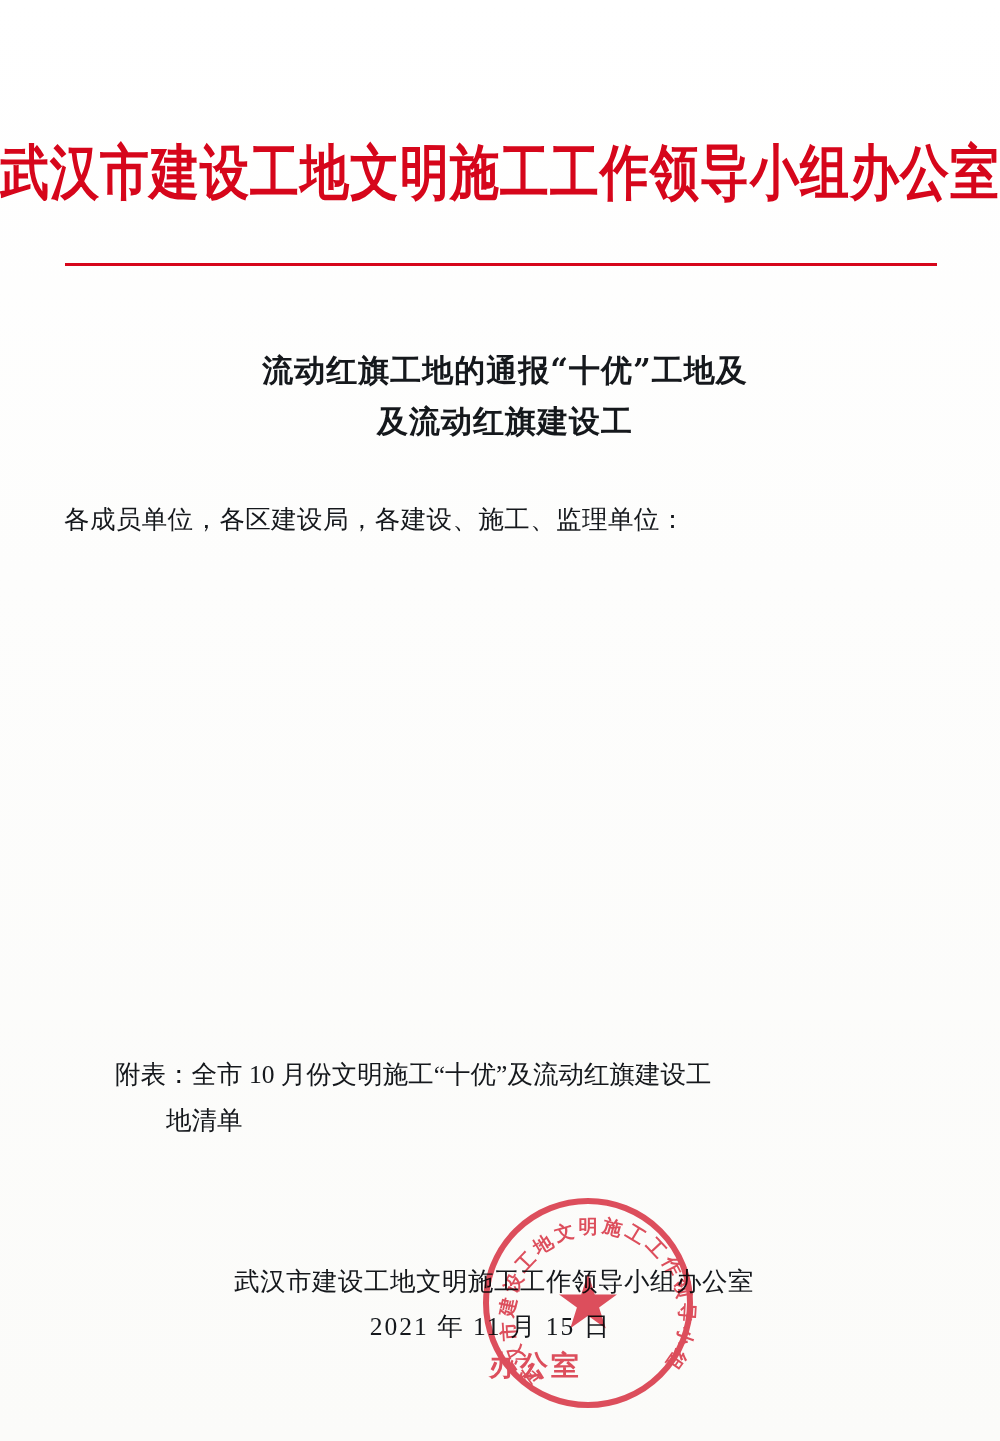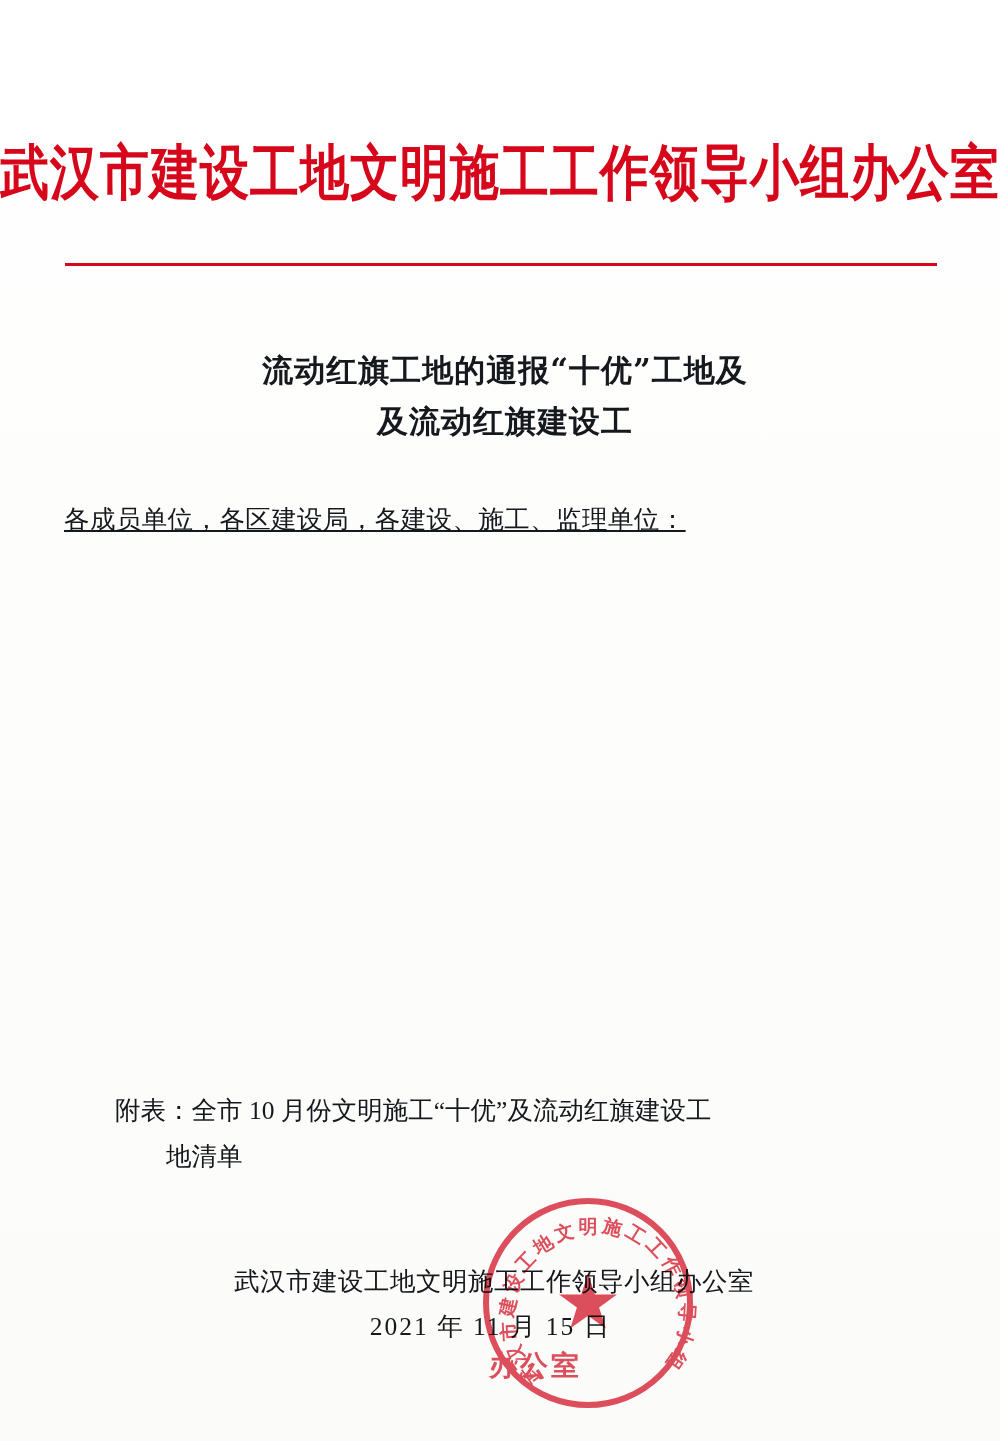--- a/index.html
+++ b/index.html
@@ -72,35 +72,34 @@
 
   .body-block {
     position: absolute;
     top: 497px;
     left: 64px;
     width: 876px;
     font-size: 25.5px;
     line-height: 1.82;
     color: #15181c;
     letter-spacing: 0.4px;
-    text-decoration: underline;
   }
   .salutation {
     margin: 0 0 6px 0;
     text-align: justify;
   }
   .para {
     margin: 0;
     text-indent: 2em;
     text-align: justify;
     text-justify: inter-ideograph;
   }
   .attach {
     position: absolute;
-    top: 1088px;
+    top: 1052px;
     left: 64px;
     width: 876px;
     font-size: 25.5px;
     line-height: 1.82;
     color: #15181c;
     text-indent: 2em;
     text-align: justify;
   }
   .attach .cont {
     display: block;

